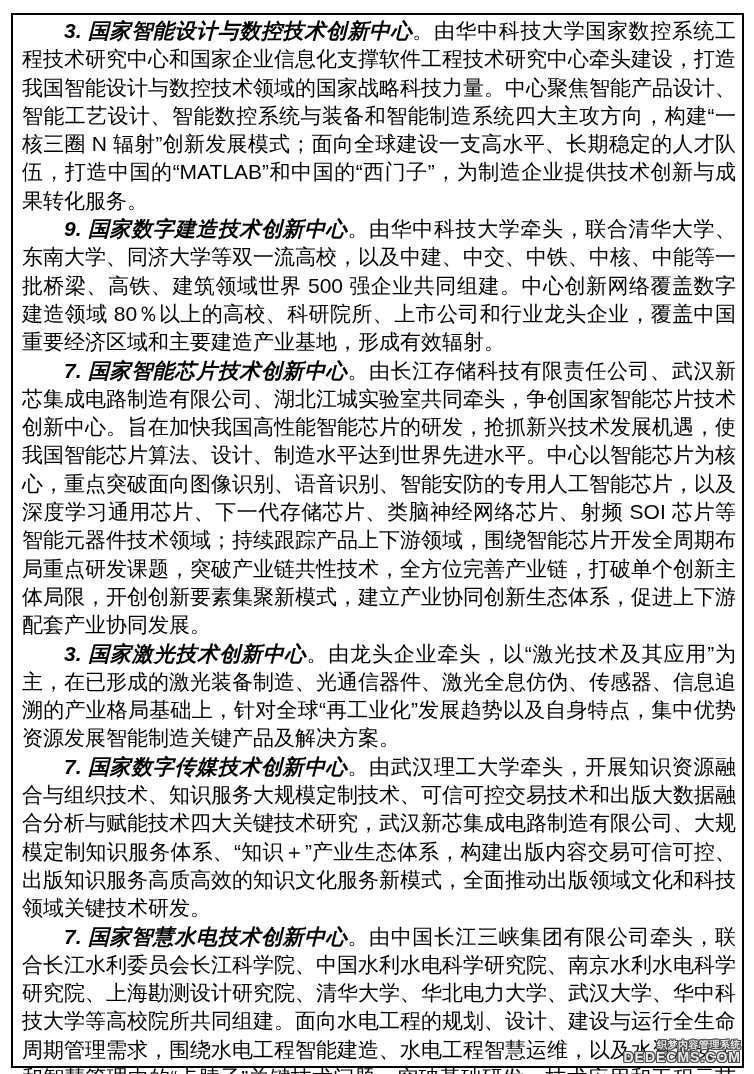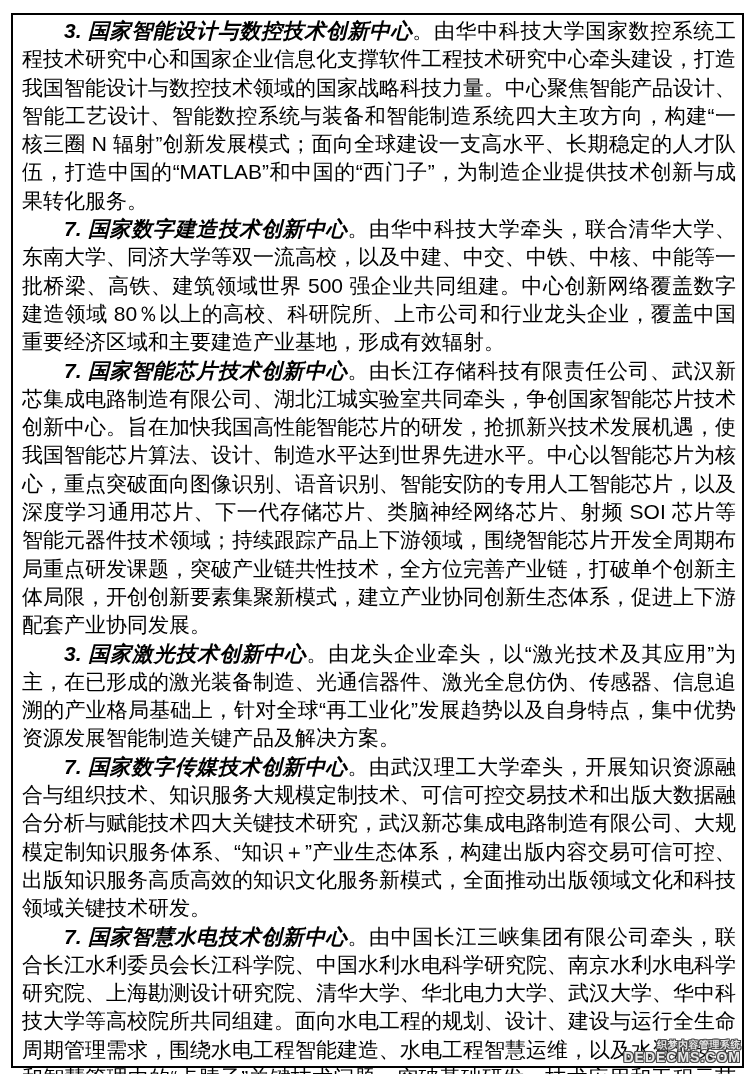--- a/index.html
+++ b/index.html
@@ -67,21 +67,21 @@
   .watermark-line2 { font-size: 14px; letter-spacing: 1px; }
 </style>
 </head>
 <body>
 
 <div class="page-frame">
   <div class="doc-text">
 
     <p class="para"><b class="para-heading">3. 国家智能设计与数控技术创新中心</b><span class="para-body">。由华中科技大学国家数控系统工程技术研究中心和国家企业信息化支撑软件工程技术研究中心牵头建设，打造我国智能设计与数控技术领域的国家战略科技力量。中心聚焦智能产品设计、智能工艺设计、智能数控系统与装备和智能制造系统四大主攻方向，构建“一核三圈 N 辐射”创新发展模式；面向全球建设一支高水平、长期稳定的人才队伍，打造中国的“MATLAB”和中国的“西门子”，为制造企业提供技术创新与成果转化服务。</span></p>
 
-    <p class="para"><b class="para-heading">7. 国家数字建造技术创新中心</b><span class="para-body">。由华中科技大学牵头，联合清华大学、东南大学、同济大学等双一流高校，以及中建、中交、中铁、中核、中能等一批桥梁、高铁、建筑领域世界 500 强企业共同组建。中心创新网络覆盖数字建造领域 80％以上的高校、科研院所、上市公司和行业龙头企业，覆盖中国重要经济区域和主要建造产业基地，形成有效辐射。</span></p>
+    <p class="para"><b class="para-heading">9. 国家数字建造技术创新中心</b><span class="para-body">。由华中科技大学牵头，联合清华大学、东南大学、同济大学等双一流高校，以及中建、中交、中铁、中核、中能等一批桥梁、高铁、建筑领域世界 500 强企业共同组建。中心创新网络覆盖数字建造领域 80％以上的高校、科研院所、上市公司和行业龙头企业，覆盖中国重要经济区域和主要建造产业基地，形成有效辐射。</span></p>
 
     <p class="para"><b class="para-heading">7. 国家智能芯片技术创新中心</b><span class="para-body">。由长江存储科技有限责任公司、武汉新芯集成电路制造有限公司、湖北江城实验室共同牵头，争创国家智能芯片技术创新中心。旨在加快我国高性能智能芯片的研发，抢抓新兴技术发展机遇，使我国智能芯片算法、设计、制造水平达到世界先进水平。中心以智能芯片为核心，重点突破面向图像识别、语音识别、智能安防的专用人工智能芯片，以及深度学习通用芯片、下一代存储芯片、类脑神经网络芯片、射频 SOI 芯片等智能元器件技术领域；持续跟踪产品上下游领域，围绕智能芯片开发全周期布局重点研发课题，突破产业链共性技术，全方位完善产业链，打破单个创新主体局限，开创创新要素集聚新模式，建立产业协同创新生态体系，促进上下游配套产业协同发展。</span></p>
 
     <p class="para"><b class="para-heading">3. 国家激光技术创新中心</b><span class="para-body">。由龙头企业牵头，以“激光技术及其应用”为主，在已形成的激光装备制造、光通信器件、激光全息仿伪、传感器、信息追溯的产业格局基础上，针对全球“再工业化”发展趋势以及自身特点，集中优势资源发展智能制造关键产品及解决方案。</span></p>
 
     <p class="para"><b class="para-heading">7. 国家数字传媒技术创新中心</b><span class="para-body">。由武汉理工大学牵头，开展知识资源融合与组织技术、知识服务大规模定制技术、可信可控交易技术和出版大数据融合分析与赋能技术四大关键技术研究，武汉新芯集成电路制造有限公司、大规模定制知识服务体系、“知识＋”产业生态体系，构建出版内容交易可信可控、出版知识服务高质高效的知识文化服务新模式，全面推动出版领域文化和科技领域关键技术研发。</span></p>
 
     <p class="para"><b class="para-heading">7. 国家智慧水电技术创新中心</b><span class="para-body">。由中国长江三峡集团有限公司牵头，联合长江水利委员会长江科学院、中国水利水电科学研究院、南京水利水电科学研究院、上海勘测设计研究院、清华大学、华北电力大学、武汉大学、华中科技大学等高校院所共同组建。面向水电工程的规划、设计、建设与运行全生命周期管理需求，围绕水电工程智能建造、水电工程智慧运维，以及水资源安全和智慧管理中的“卡脖子”关键技术问题，突破基础研发、技术应用和工程示范的瓶颈，为水电战略技术力量打造提供支撑。</span></p>
 
   </div>

